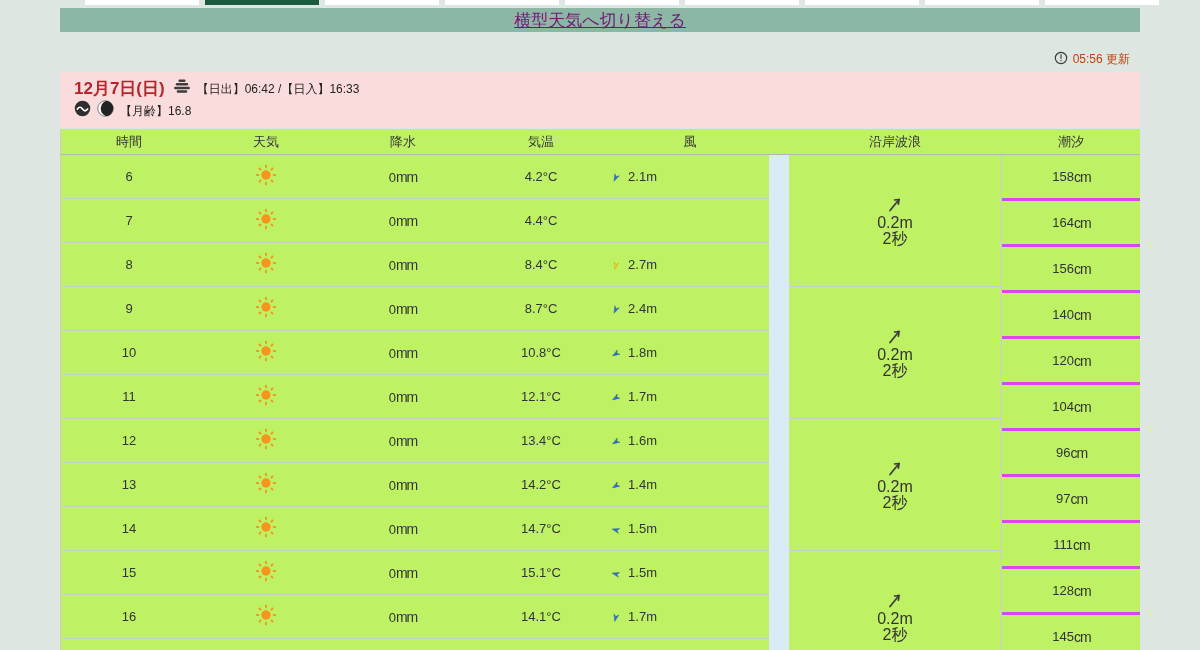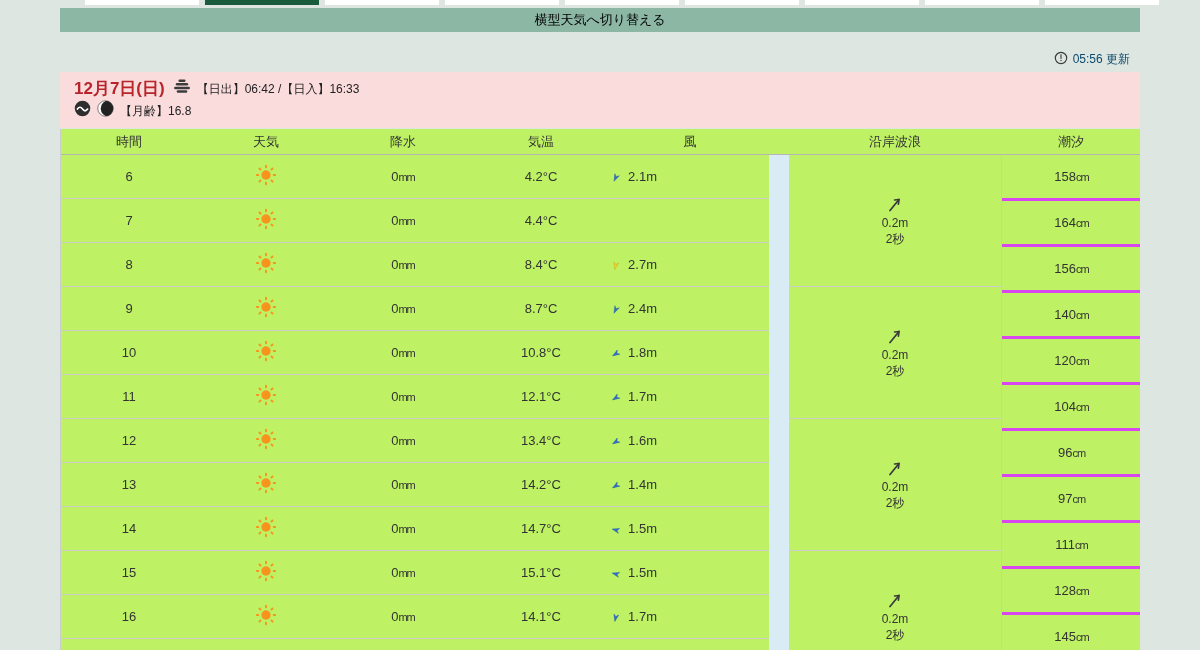--- a/index.html
+++ b/index.html
@@ -11,25 +11,25 @@
   }
   
   .tab-strip{position:absolute;top:0;left:85px;height:5px;display:flex;gap:6px;}
   .tab{width:114px;height:5px;background:#ffffff;}
   .tab.active{background:#1b5b3d;}
   
   .switch-bar{
     position:absolute;top:8px;left:60px;width:1080px;height:24px;
     background:#8cb7a4;display:flex;align-items:center;justify-content:center;
   }
-  .switch-link{color:#000000;font-size:13px;cursor:pointer;}
+  .switch-link{color:#701a75;font-size:17px;text-decoration:underline;cursor:pointer;}
   
   .updated{
     position:absolute;top:51px;right:70px;height:16px;
-    display:flex;align-items:center;gap:5px;font-size:12px;color:#0c4a6e;
+    display:flex;align-items:center;gap:5px;font-size:12px;color:#c2410c;
   }
   
   .date-band{
     position:absolute;top:72px;left:60px;width:1080px;height:56px;
     background:#fadcdc;box-sizing:border-box;padding:7px 14px 16px 14px;
   }
   .date-line{display:flex;align-items:center;gap:6px;line-height:20px;}
   .date-line + .date-line{margin-top:1px;}
   .date-text{color:#b7252b;font-weight:bold;font-size:17px;margin-right:2px;}
   .astro-text{font-size:12px;color:#222;}
@@ -47,28 +47,28 @@
   .tbody{position:relative;height:495px;overflow:hidden;}
   .main-col{position:absolute;left:0;top:0;width:708px;}
   .main-row{
     display:grid;grid-template-columns:136px 138px 136px 140px 158px;
     height:43px;border-bottom:1px solid #ccc;align-items:center;
   }
   .cell{text-align:center;font-size:13px;color:#333;}
   .c-wind{display:flex;justify-content:flex-start;}
   .windbox{width:46px;display:flex;align-items:center;margin-top:2px;}
   .windbox .speed{font-size:13px;margin-left:8px;margin-top:-2px;}
-  .unit{font-size:11px;letter-spacing:-1px;}
+  .unit{font-size:14px;letter-spacing:-1px;}
   .strip{position:absolute;left:708px;top:0;bottom:0;width:20px;background:#d9ecf5;}
   .wave-col{position:absolute;left:728px;top:0;width:212px;}
   .wave-group{
     height:131px;border-bottom:1px solid #ccc;
     display:flex;flex-direction:column;align-items:center;justify-content:center;
   }
-  .wave-group .wv{font-size:12px;line-height:16px;}
+  .wave-group .wv{font-size:16px;line-height:16px;}
   .tide-col{position:absolute;left:940px;top:0;width:139px;border-left:1px solid #ccc;}
   .tide-cell{
     height:43px;border-bottom:3px solid #d946ef;
     display:flex;align-items:center;justify-content:center;font-size:13px;
   }
 </style>
 </head>
 <body>
 
 <div class="tab-strip">

